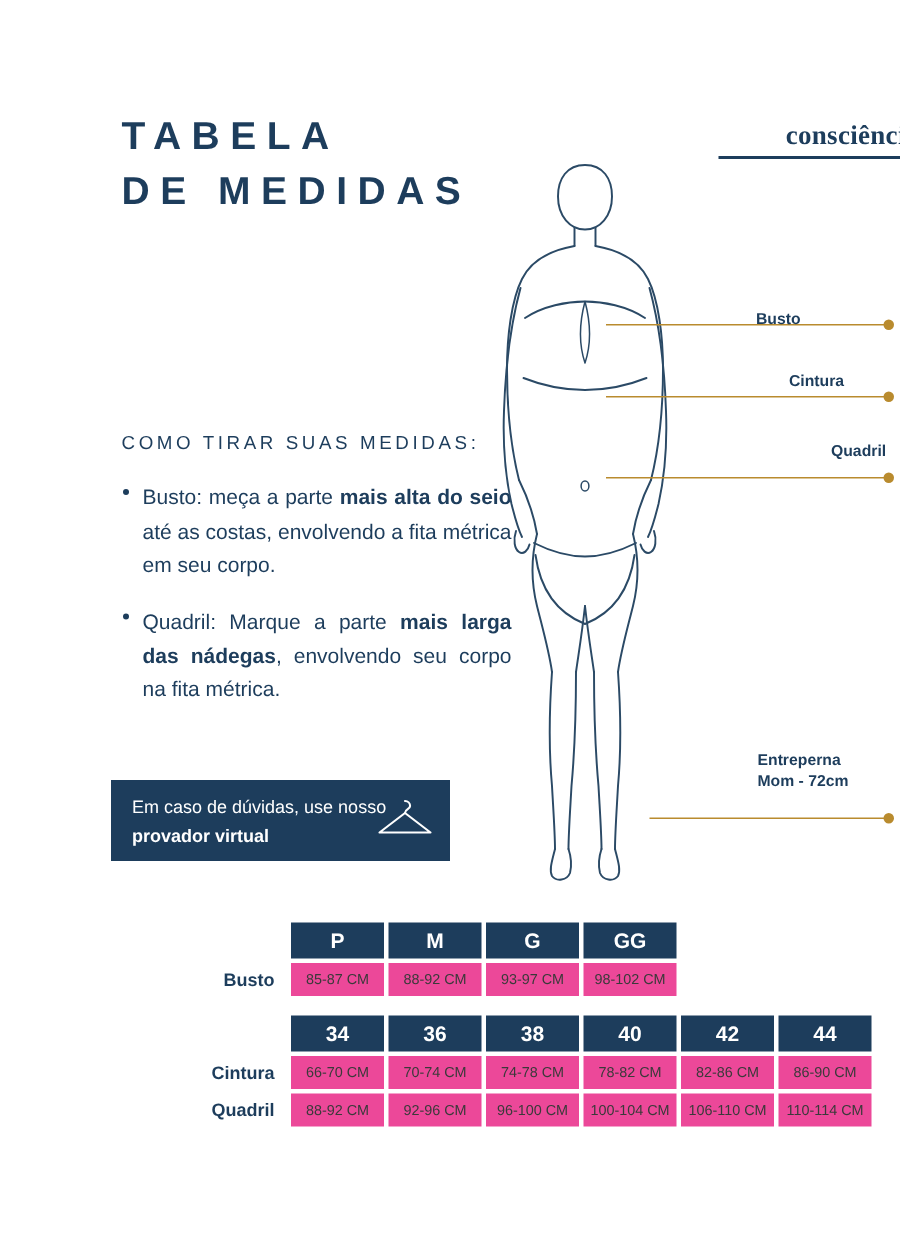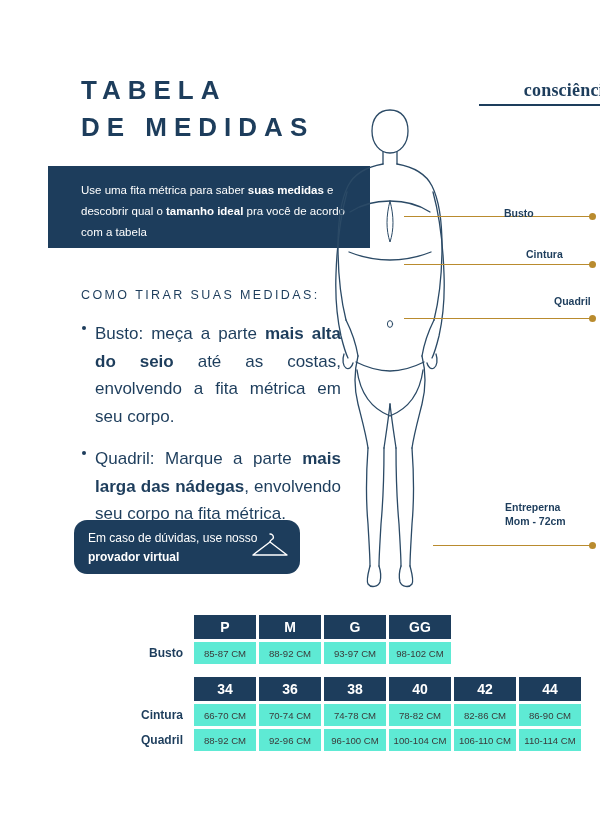--- a/index.html
+++ b/index.html
@@ -68,21 +68,21 @@
     left: 33px; top: 288px;
     font-size: 12.5px;
     font-weight: 400;
     letter-spacing: 2.4px;
     color: #1d3d5c;
   }
   .bullets {
     position: absolute;
     left: 33px; top: 320px;
     width: 260px;
-    font-size: 17px;
+    font-size: 14px;
     line-height: 1.62;
     color: #1d3d5c;
   }
   .bullet {
     position: relative;
     padding-left: 14px;
     margin-bottom: 15px;
     text-align: justify;
   }
   .bullet:before {
@@ -98,21 +98,20 @@
   
   .cta {
     position: absolute;
     left: 26px; top: 520px;
     width: 226px; height: 54px;
     background: #1d3d5c;
     color: #ffffff;
     padding: 9px 14px;
     font-size: 12px;
     line-height: 1.55;
-    border-radius: 13px;
   }
   .cta b { font-weight: 700; }
   .hanger {
     position: absolute;
     right: 10px; top: 10px;
     width: 40px; height: 34px;
   }
 
   
   .figure {
@@ -169,21 +168,21 @@
     color: #ffffff;
     font-size: 14px;
     font-weight: 700;
     height: 24px;
     width: 62px;
     text-align: center;
     vertical-align: middle;
   }
   th.hdr.blank { background: transparent; }
   td.cell {
-    background: #5eead4;
+    background: #ec4899;
     color: #3a3a3a;
     font-size: 9.6px;
     height: 22px;
     width: 62px;
     text-align: center;
     vertical-align: middle;
     white-space: nowrap;
   }
   td.cell.empty { background: transparent; }
 </style>
@@ -195,23 +194,20 @@
   <div class="title-block">
     <div class="title-line">TABELA</div>
     <div class="title-line">DE MEDIDAS</div>
   </div>
 
   <div class="brand">
     <div class="brand-name">consciência</div>
     <div class="brand-rule"></div>
   </div>
 
-  <div class="intro-band">
-    <span>Use uma fita métrica para saber </span><b>suas medidas</b><span> e descobrir qual o </span><b>tamanho ideal</b><span> pra você de acordo com a tabela</span>
-  </div>
 
   <div class="howto-title">COMO TIRAR SUAS MEDIDAS:</div>
 
   <div class="bullets">
     <div class="bullet">
       <span>Busto: meça a parte </span><b>mais alta do seio</b><span> até as costas, envolvendo a fita métrica em seu corpo.</span>
     </div>
     <div class="bullet">
       <span>Quadril: Marque a parte </span><b>mais larga das nádegas</b><span>, envolvendo seu corpo na fita métrica.</span>
     </div>

